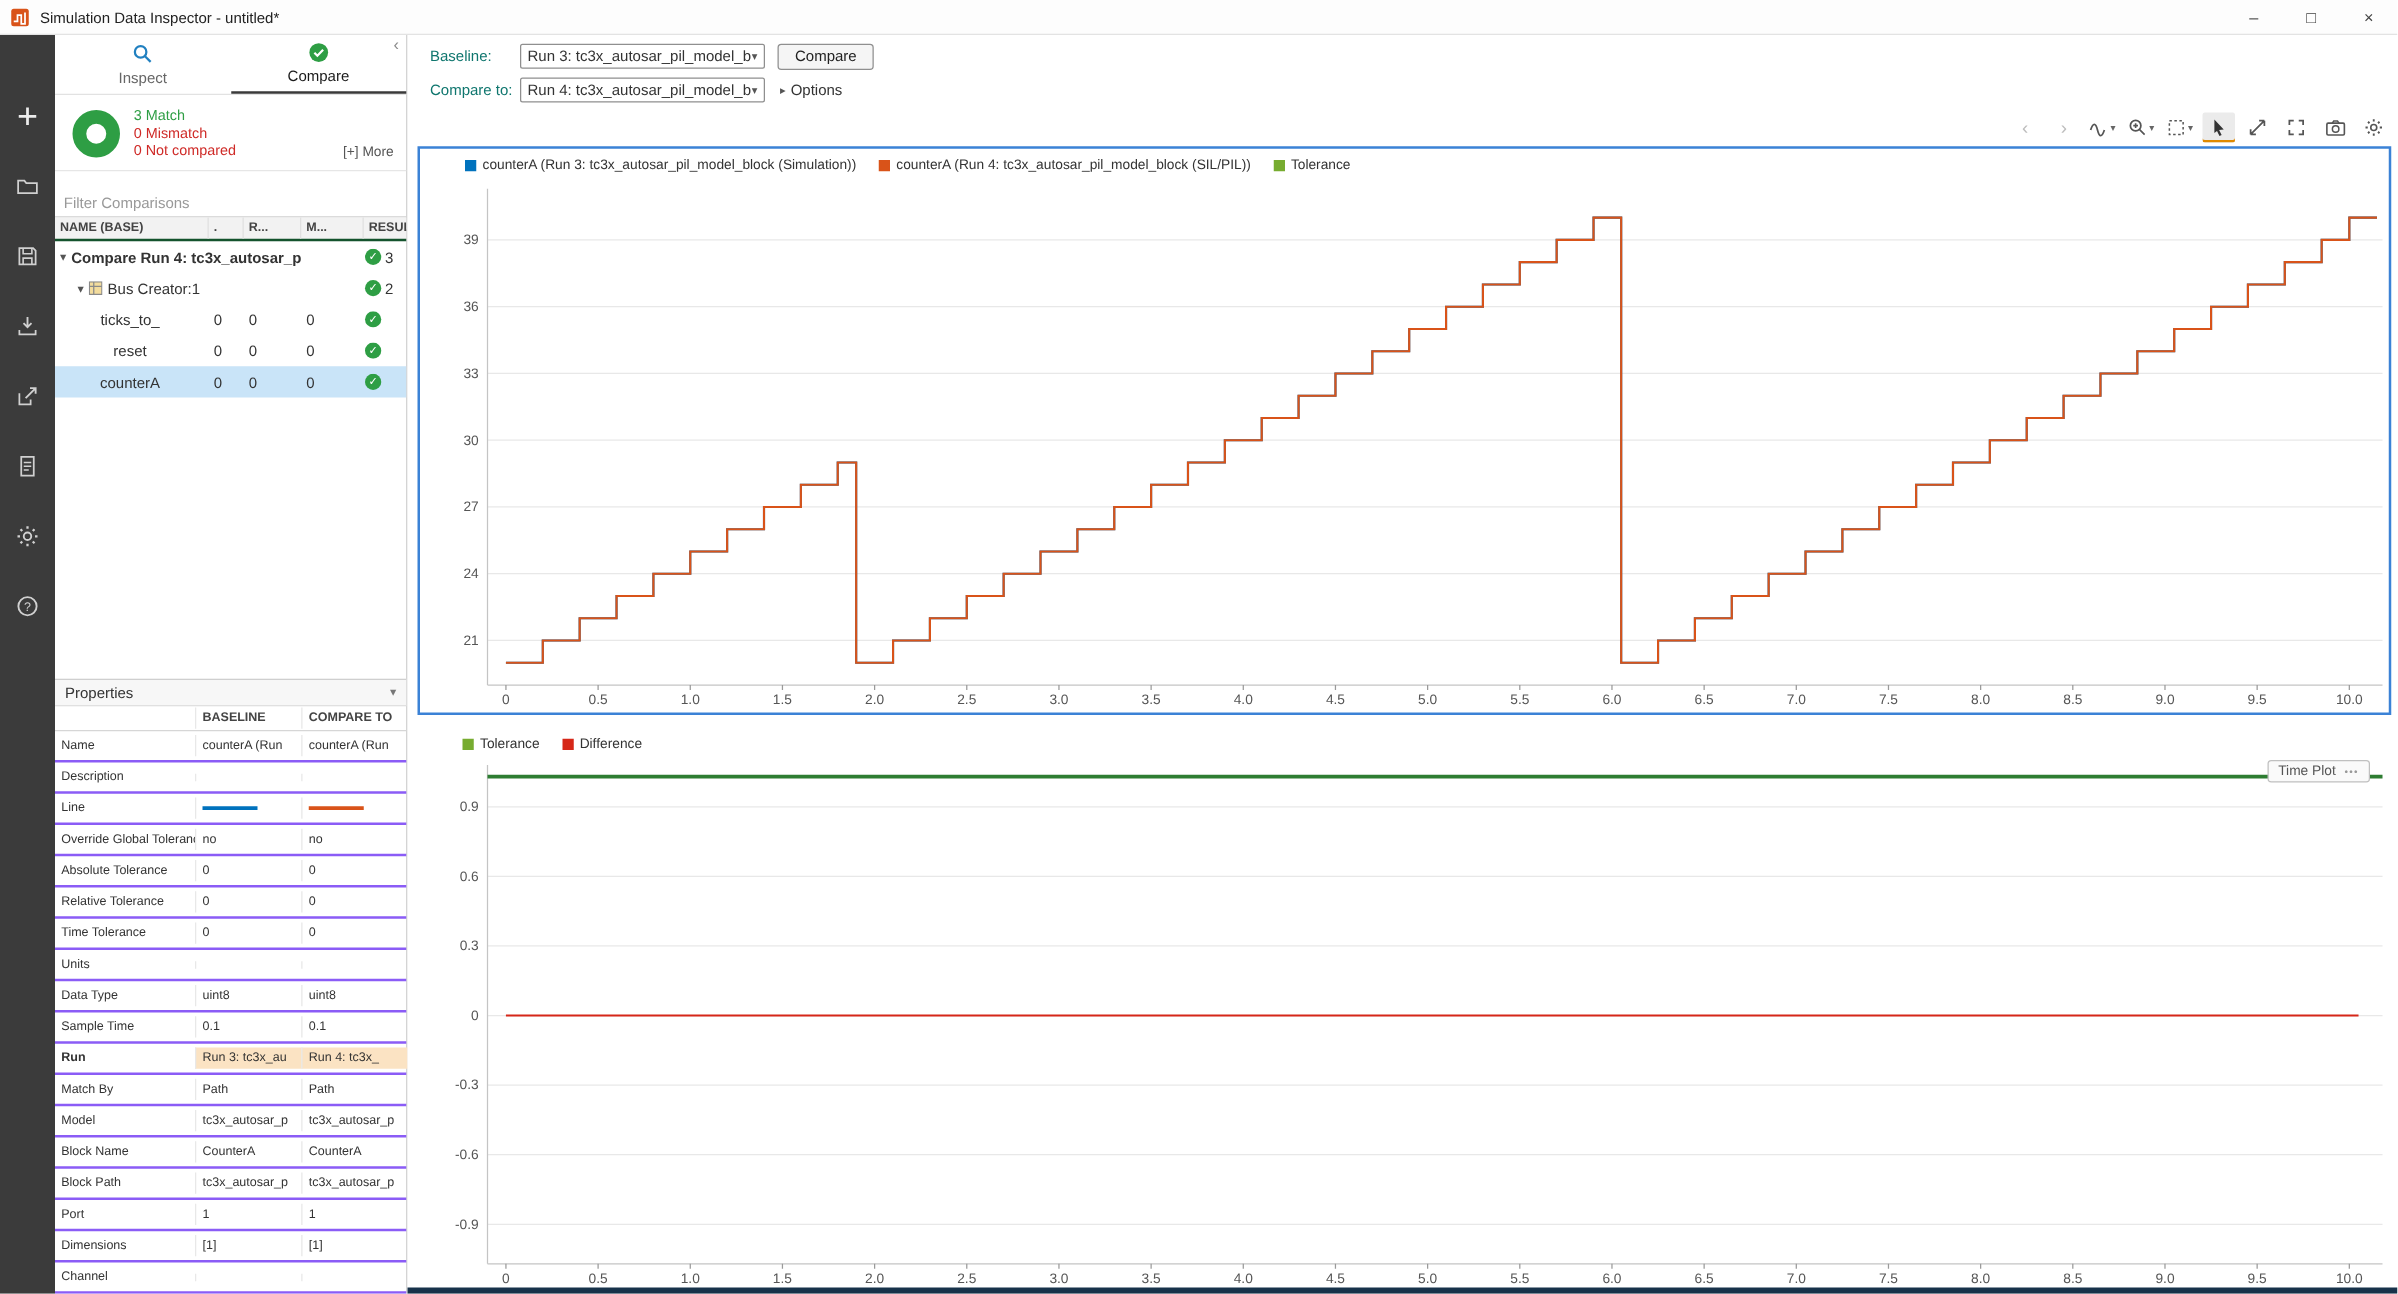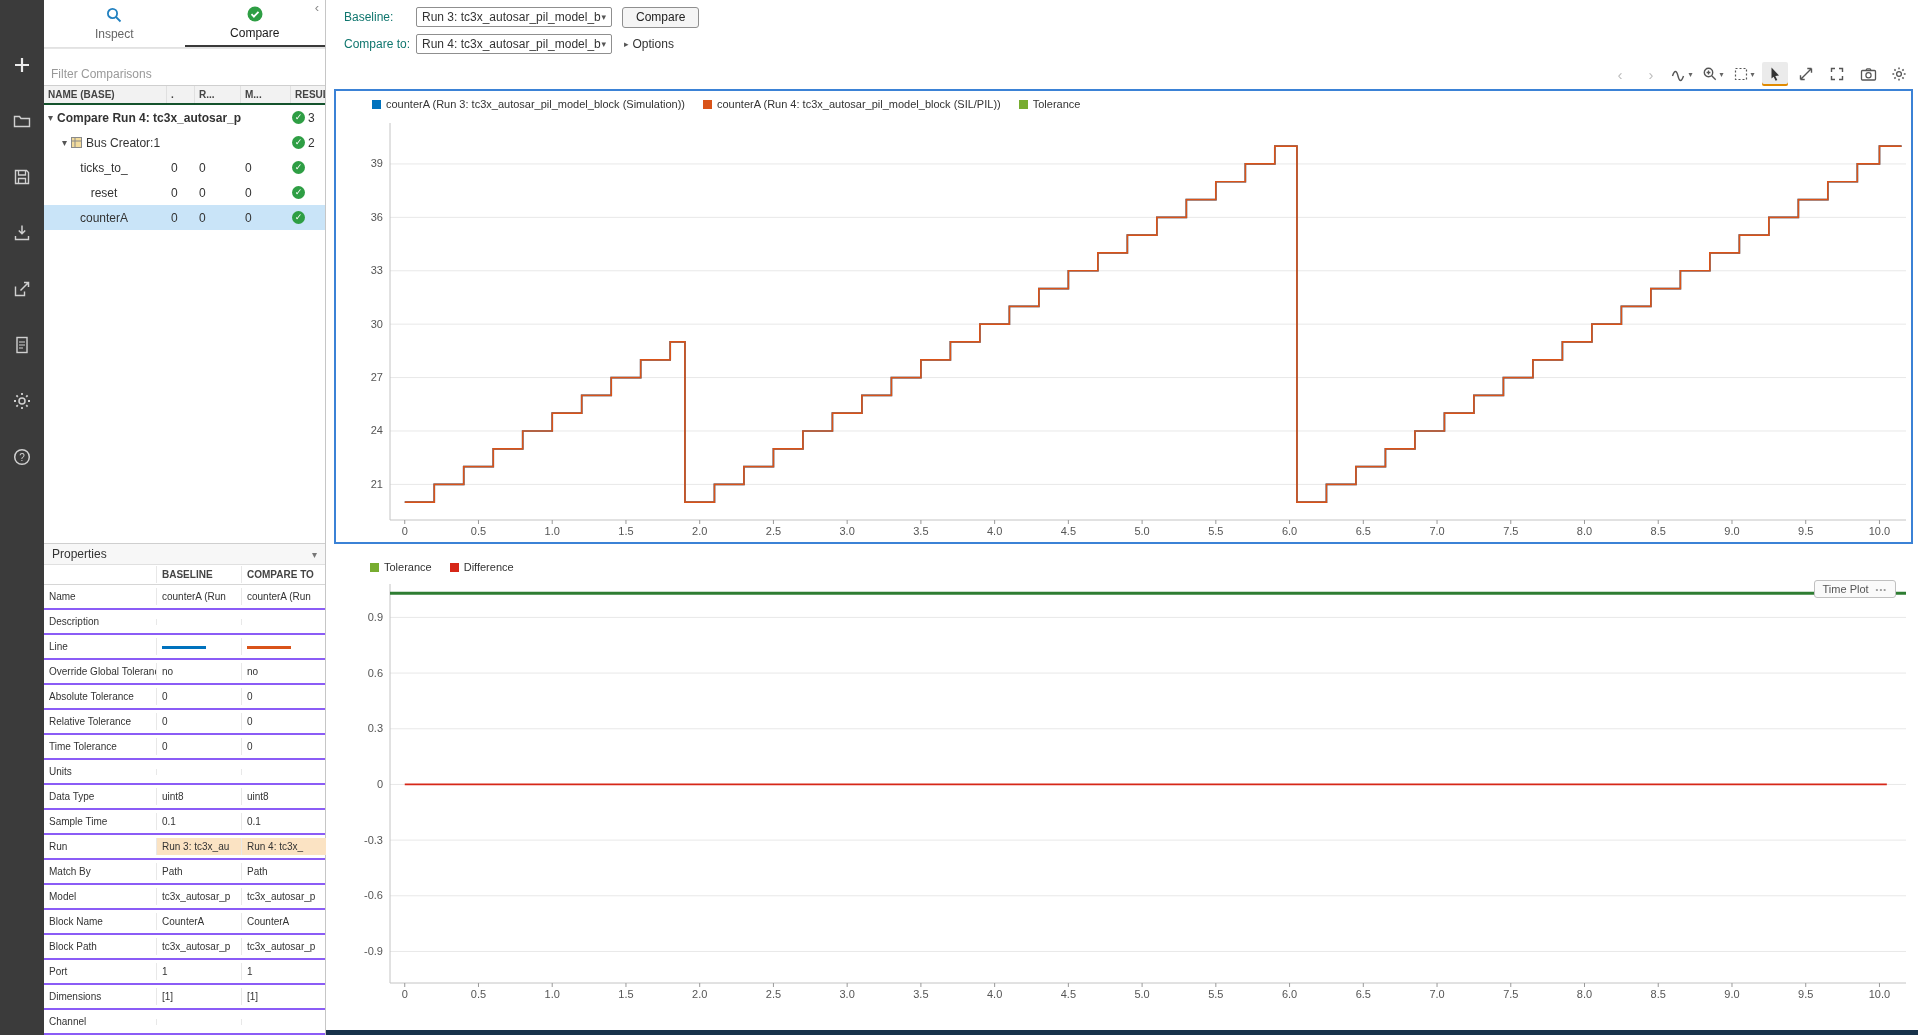--- a/index.html
+++ b/index.html
@@ -55,21 +55,21 @@
 
   
   .props-header { height:22px; flex:0 0 22px; background:#f7f7f7; border-top:1px solid #cfcfcf; border-bottom:1px solid #e0e0e0; display:flex; align-items:center; padding:0 8px; font-size:12px; color:#333;}
   .props-header .chev { margin-left:auto; color:#777; font-size:10px; }
   .prop-colheader, .prop-row { display:grid; grid-template-columns:112px 85px 85px; }
   .prop-colheader { height:20px; flex:0 0 20px; font-size:10px; font-weight:bold; color:#444; border-bottom:1px solid #d6d6d6; align-items:center;}
   .prop-colheader .cell, .prop-row .cell { padding:3px 5px; border-left:1px solid #e8e8e8; overflow:hidden; white-space:nowrap; }
   .prop-colheader .cell:first-child, .prop-row .cell:first-child { border-left:none; }
   .prop-row { height:25px; font-size:10px; border-bottom:2px solid #8b5cf6; align-items:center;}
   .prop-row .pl { color:#333; }
-  .prop-row.hl .pl { font-weight:normal; }
+  .prop-row.hl .pl { font-weight:bold; }
   .prop-row.hl .pv { background:#fbe3c3; }
   .lineswatch { display:inline-block; width:44px; border-top:3px solid #000; vertical-align:middle; }
 
   
   .main { flex:1; display:flex; flex-direction:column; position:relative; background:#fff; min-width:0;}
   .main-topbar { padding:5px 0 0 18px; flex:0 0 56px; }
   .tb-row { display:flex; align-items:center; height:24px; margin-bottom:3px; }
   .tb-label { width:72px; color:#0f766e; }
   .dropdown { width:196px; height:20px; border:1px solid #8f8f8f; border-radius:2px; background:#fff; display:flex; align-items:center; padding:0 5px; overflow:hidden; white-space:nowrap;}
   .dropdown .dd-caret { margin-left:auto; font-size:9px; color:#555; }
@@ -96,20 +96,32 @@
 
   .bottom-bar { position:absolute; left:0; right:0; bottom:0; height:5px; background:#17324a; }
 
   svg text.tick { font-family:"Liberation Sans", sans-serif; font-size:11px; fill:#555; }
 </style>
 </head>
 <body>
 
 <div class="screen">
 
+  <div class="titlebar">
+    <svg width="16" height="16" viewBox="0 0 16 16">
+      <rect x="1" y="1" width="14" height="14" rx="2" fill="#d95319"></rect>
+      <path d="M3 11h3V6h3v7h3V4" stroke="#fff" stroke-width="1.4" fill="none"></path>
+    </svg>
+    <span class="app-title">Simulation Data Inspector - untitled*</span>
+    <div class="win-btns">
+      <div class="win-btn">–</div>
+      <div class="win-btn">□</div>
+      <div class="win-btn">×</div>
+    </div>
+  </div>
 
   <div class="app-row">
 
     <div class="rail">
       <div class="rail-btn">
           <svg width="20" height="20" viewBox="0 0 20 20">
             <path d="M10 3v14M3 10h14" stroke="#ececec" stroke-width="2.2" fill="none"></path>
           </svg>
         </div>
       <div class="rail-btn">
@@ -168,20 +180,29 @@
         </div>
         <div class="side-tab active">
           <svg width="18" height="18" viewBox="0 0 18 18">
               <circle cx="9" cy="9" r="7.5" fill="#2E9E44"></circle>
               <path d="M5.5 9.2l2.4 2.4 4.6-4.8" stroke="#fff" stroke-width="1.8" fill="none"></path>
             </svg>
           <span>Compare</span>
         </div>
       </div>
 
+      <div class="summary">
+        <div class="donut"></div>
+        <div class="sum-lines">
+          <span class="sum-match">3 Match</span>
+          <span class="sum-mismatch">0 Mismatch</span>
+          <span class="sum-notcompared">0 Not compared</span>
+        </div>
+        <span class="more-link">[+] More</span>
+      </div>
 
       <div class="filter-row">Filter Comparisons</div>
 
       <div class="cmp-header">
         <div class="cell">NAME (BASE)</div>
         <div class="cell">.</div>
         <div class="cell">R...</div>
         <div class="cell">M...</div>
         <div class="cell">RESULT</div>
       </div>

